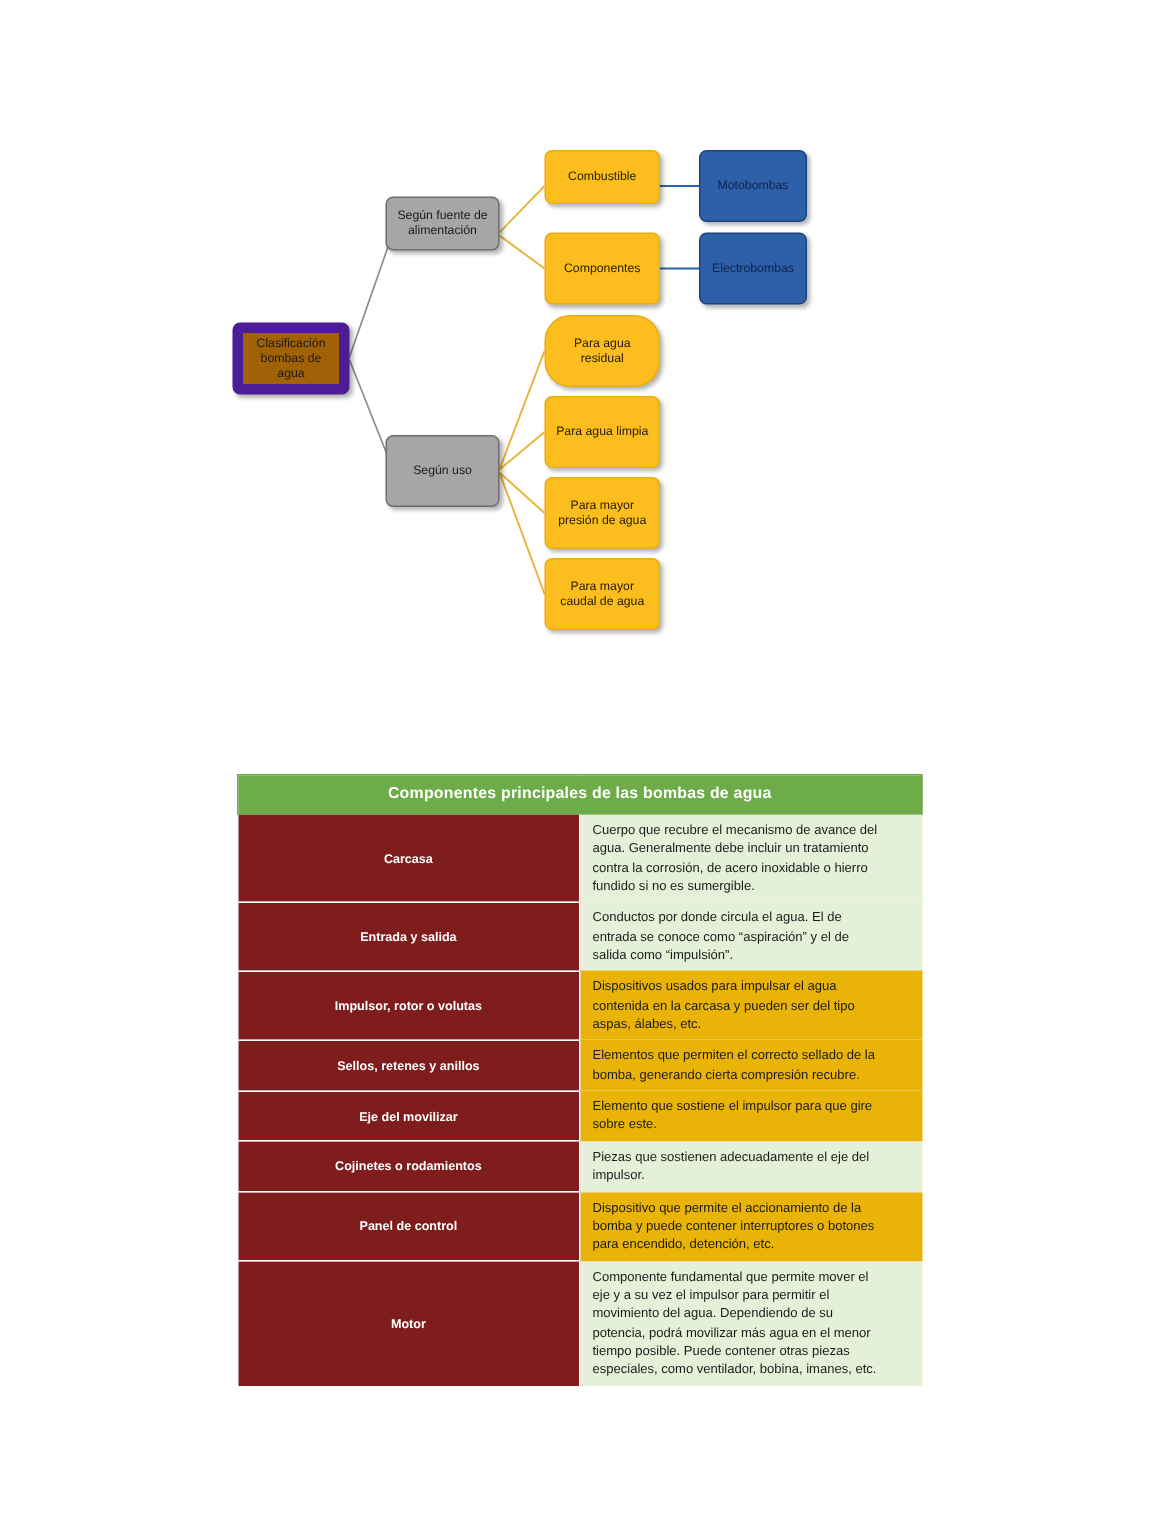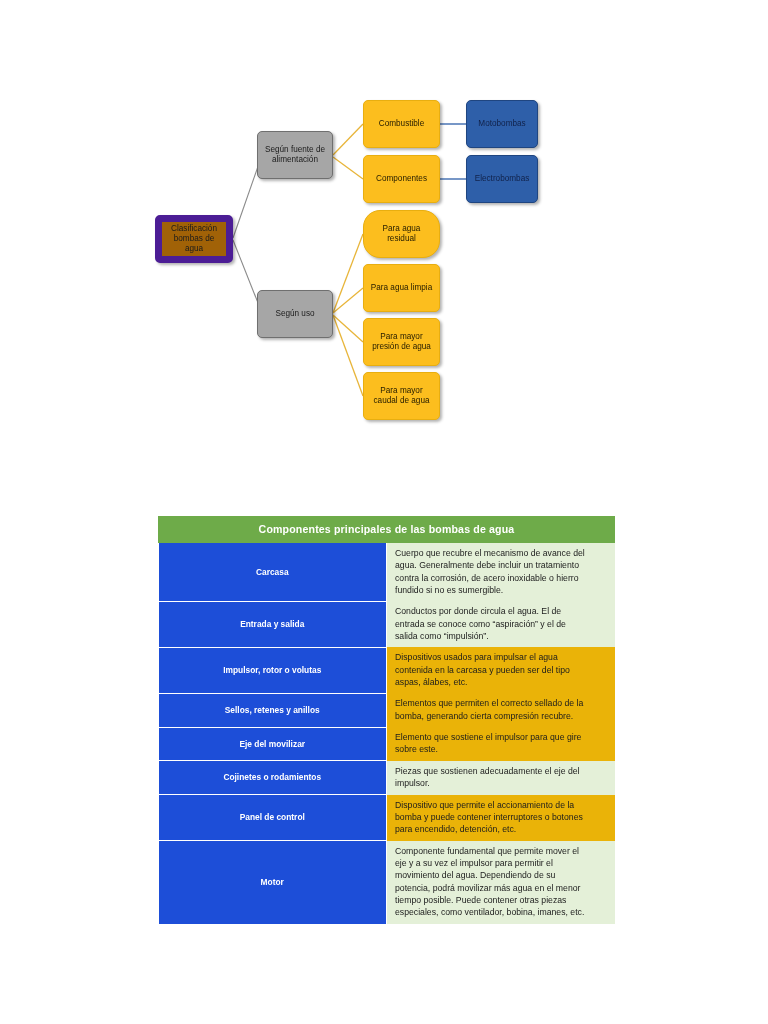--- a/index.html
+++ b/index.html
@@ -91,21 +91,21 @@
     color: #ffffff;
     font-weight: bold;
     font-size: 10.6px;
     text-align: center;
     padding: 6px 4px 7px 4px;
     letter-spacing: 0.15px;
     border: 1px solid #6eab49;
   }
   table.components td.name-cell {
     width: 89px;
-    background: #1d4ed8;
+    background: #7f1d1d;
     color: #ffffff;
     font-weight: bold;
     font-size: 8.4px;
     text-align: center;
     vertical-align: middle;
     padding: 4px 3px;
     border-top: 1px solid #ffffff;
     border-right: 1px solid #ffffff;
     line-height: 1.25;
   }
@@ -139,30 +139,30 @@
 
     <path d="M440,124 L466,124" stroke="#2e5fa9" stroke-width="1.3" fill="none"></path>
     <path d="M440,179 L466,179" stroke="#2e5fa9" stroke-width="1.3" fill="none"></path>
   </svg>
 
   <div class="node node-root" style="left:155px; top:215px; width:78px; height:48px;">
     <span class="node-label">Clasificación
 bombas de agua</span>
   </div>
 
-  <div class="node node-gray" style="left:257px; top:131px; width:76px; height:48px;">
+  <div class="node node-gray" style="left:257px; top:131px; width:76px; height:36px;">
     <span class="node-label">Según fuente de
 alimentación</span>
   </div>
 
   <div class="node node-gray" style="left:257px; top:290px; width:76px; height:48px;">
     <span class="node-label">Según uso</span>
   </div>
 
-  <div class="node node-orange" style="left:363px; top:100px; width:77px; height:48px;">
+  <div class="node node-orange" style="left:363px; top:100px; width:77px; height:36px;">
     <span class="node-label">Combustible</span>
   </div>
 
   <div class="node node-orange" style="left:363px; top:155px; width:77px; height:48px;">
     <span class="node-label">Componentes</span>
   </div>
 
   <div class="node node-orange" style="left:363px; top:210px; width:77px; height:48px;border-radius:17px;">
     <span class="node-label">Para agua
 residual</span>

